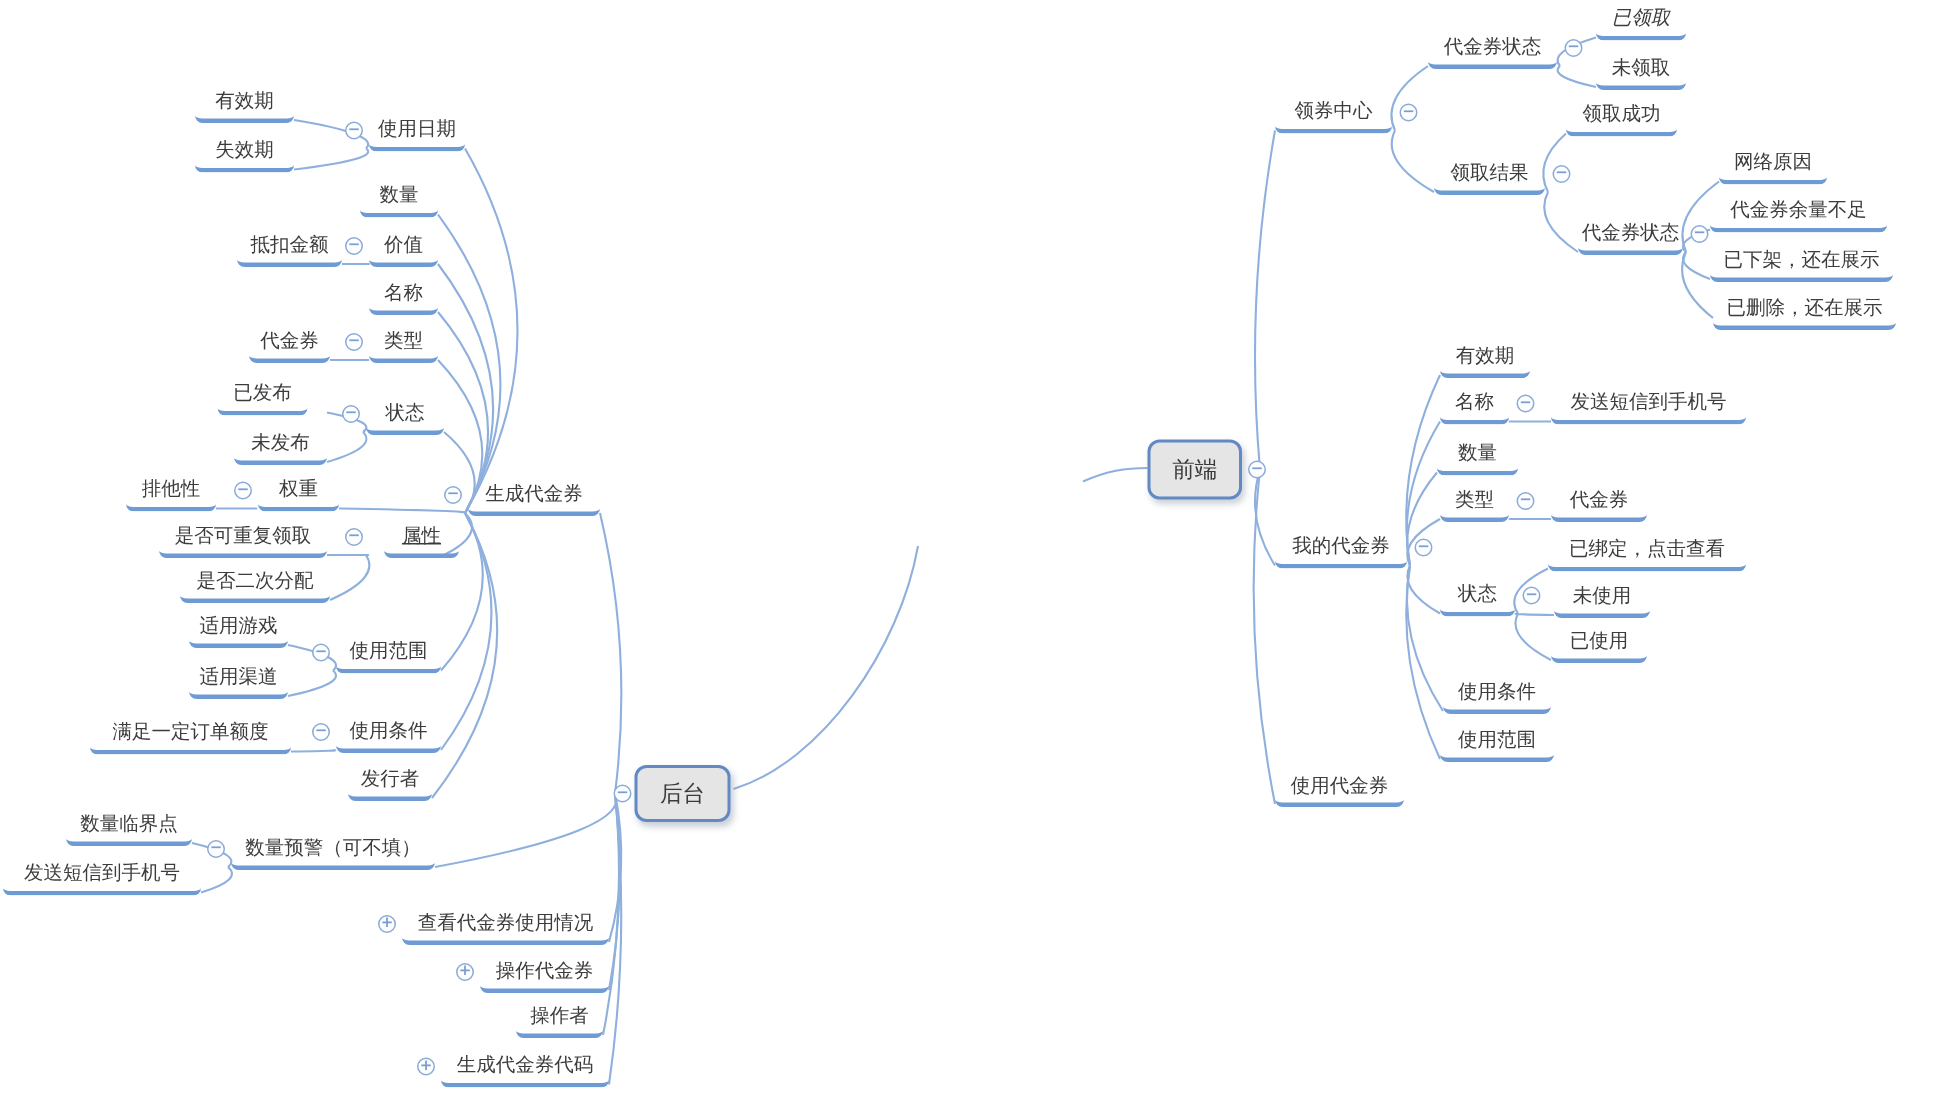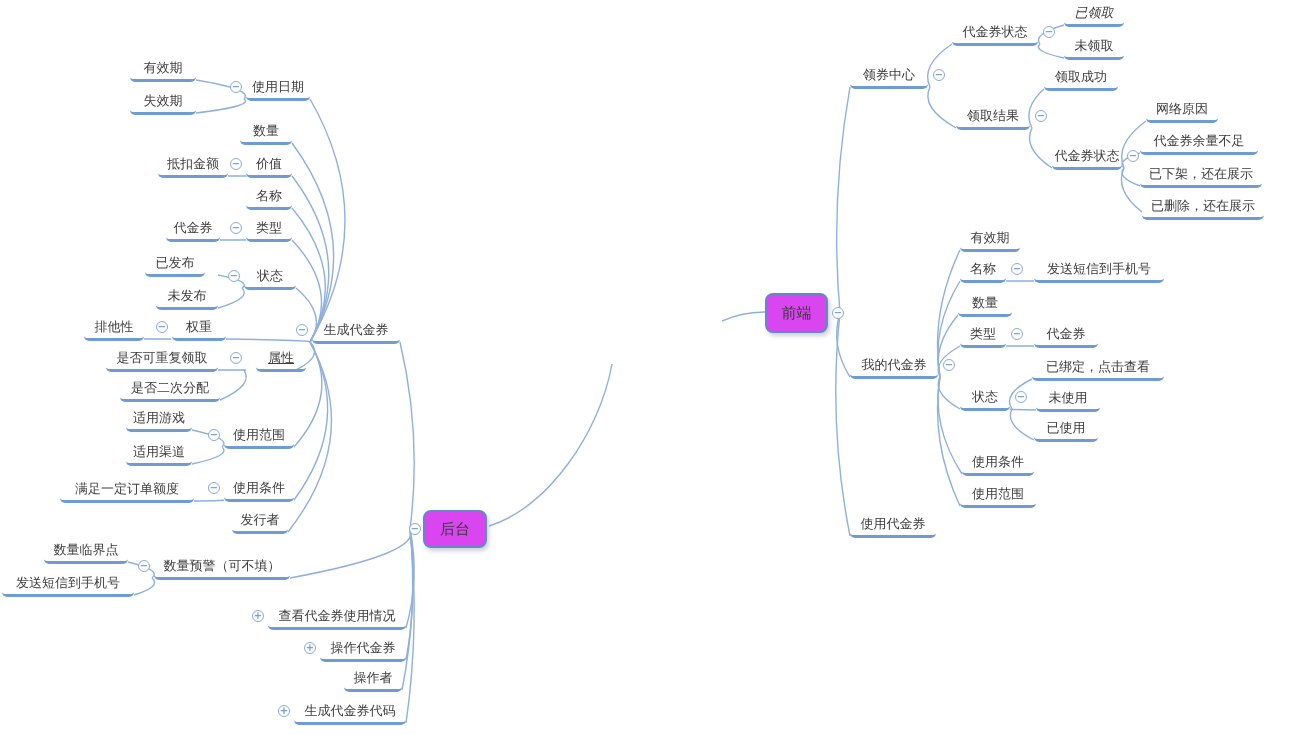--- a/index.html
+++ b/index.html
@@ -3,21 +3,21 @@
 <meta charset="utf-8">
 <style>
   html,body{margin:0;padding:0;background:#ffffff;}
   #canvas{position:relative;width:1293px;height:735px;background:#fff;overflow:hidden;
     font-family:"DejaVu Sans","Liberation Sans",sans-serif;}
   #edges{position:absolute;left:0;top:0;}
   .topic{position:absolute;box-sizing:border-box;height:23px;line-height:18px;font-size:13px;
     color:#3c3c3c;text-align:center;white-space:nowrap;padding-bottom:2px;
     border-bottom:3px solid #6e9bd4;border-radius:0 0 5px 5px;}
   .nodebox{position:absolute;box-sizing:border-box;display:flex;align-items:center;justify-content:center;
-    background:#d946ef;border:2px solid #6289c4;border-radius:8px;font-size:15px;color:#3a3a3a;
+    background:#e5e5e5;border:2px solid #6289c4;border-radius:8px;font-size:15px;color:#3a3a3a;
     box-shadow:2px 3px 4px rgba(140,152,170,0.45);}
   .rootbox{position:absolute;box-sizing:border-box;display:flex;align-items:center;justify-content:center;
     background:#dbe4f0;border:5px solid #5b8ac6;border-radius:14px;font-size:25px;font-weight:bold;
     color:#1c3a5f;letter-spacing:1px;box-shadow:3px 4px 5px rgba(140,152,170,0.5);}
   .toggle{position:absolute;box-sizing:border-box;width:12px;height:12px;border-radius:50%;
     background:#fdfeff;border:1px solid #8aaad8;color:#7b9dd1;font-size:10px;line-height:9px;
     text-align:center;font-weight:bold;cursor:pointer;}
   path.edge{fill:none;stroke:#8fb0dd;stroke-width:1.4;}
 </style>
 </head>

